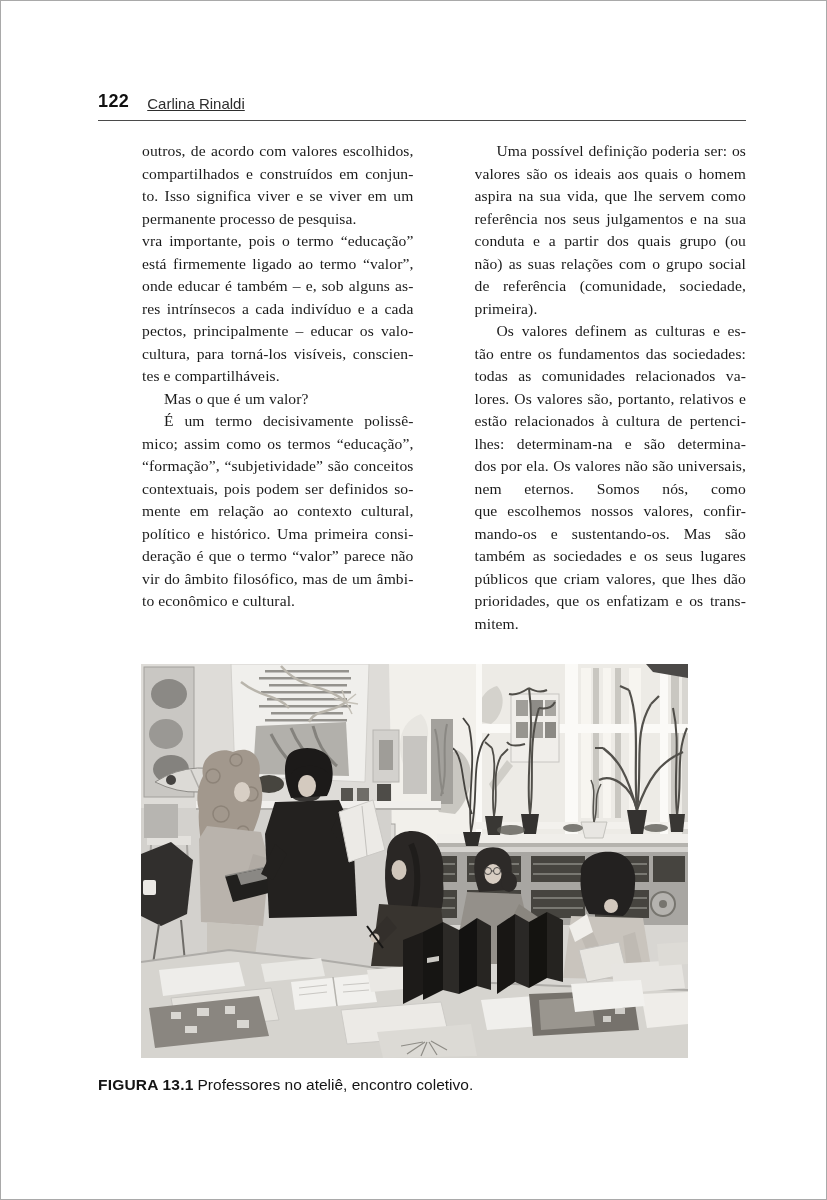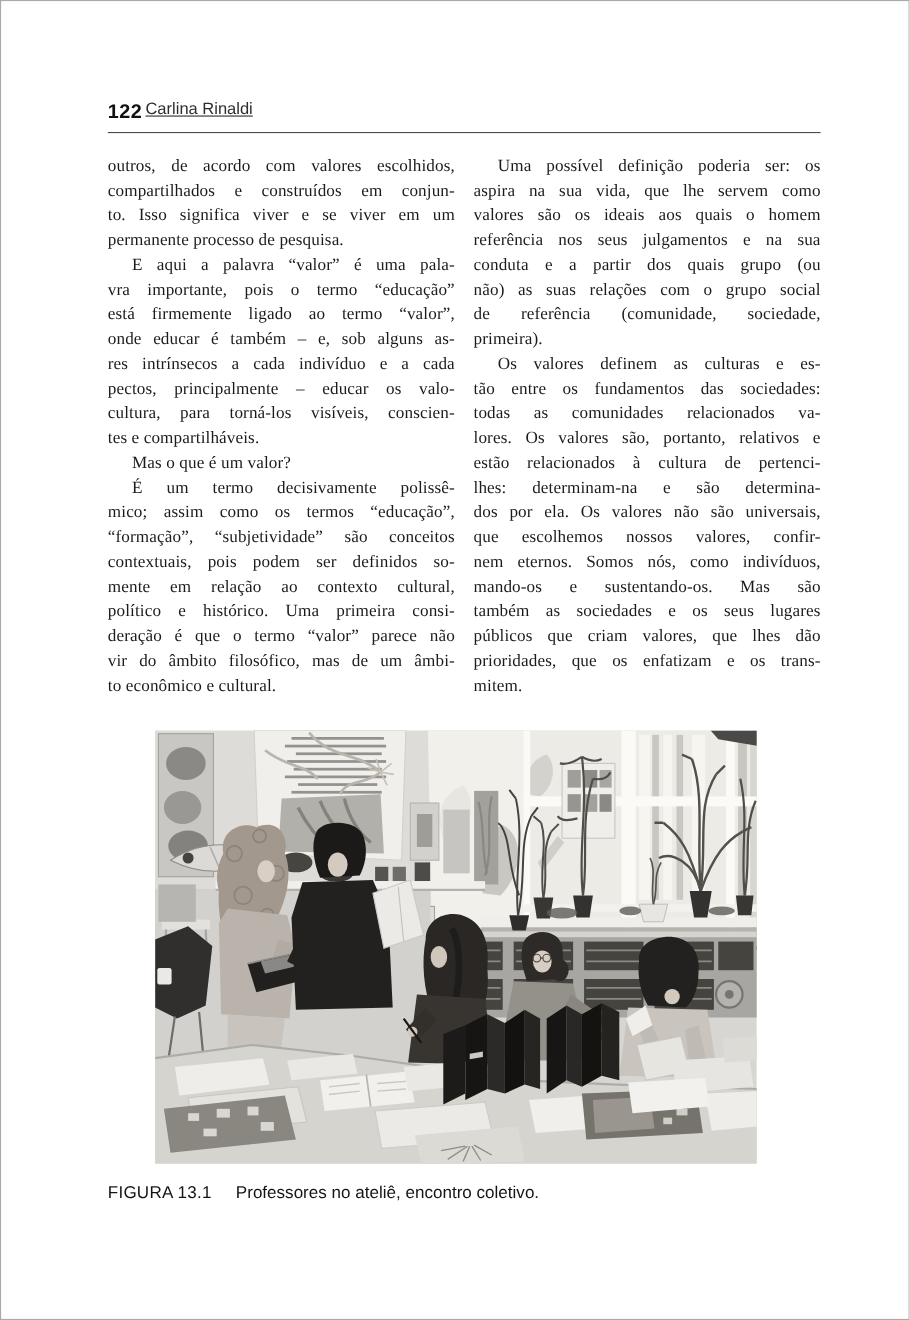--- a/index.html
+++ b/index.html
@@ -7,68 +7,68 @@
     position:relative;
     width:827px; height:1200px;
     background:#ffffff;
     border:1px solid #a9a9a9;
     box-sizing:border-box;
     overflow:hidden;
     font-family:"Liberation Serif", serif;
   }
   .running-header {
     position:absolute; left:97px; top:90px; width:648px;
-    display:flex; align-items:flex-start; gap:3px;
+    display:flex; align-items:flex-end; gap:18px;
     border-bottom:1.5px solid #4a4a4a; padding-bottom:8px;
     font-family:"Liberation Sans", sans-serif;
   }
   .pagenum { font-size:18px; font-weight:700; color:#111; letter-spacing:.4px; }
   .author  { font-size:15px; color:#2d2d2d;text-decoration:underline; }
   .columns {
     position:absolute; left:97px; top:139px; width:648px;
     display:flex; gap:17px; color:#1b1b1b;
   }
   .column { flex:1 1 0; min-width:0; }
   .para { margin:0; }
   .line {
     font-size:15.6px; line-height:22.5px; height:22.5px; overflow:hidden;
     text-align:justify; text-align-last:justify;
     letter-spacing:0.1px;
+    margin-left:44px;
   }
   .line.last { text-align-last:left; }
   .line.indent { text-indent:22px; }
   .figure { position:absolute; left:140px; top:663px; width:547px; height:394px; }
   .figure svg { display:block; }
   .caption {
     position:absolute; left:97px; top:1075px; width:648px;
     font-family:"Liberation Sans", sans-serif;
     font-size:15.5px; color:#141414;
   }
-  .caption .label { font-weight:400; margin-right:22px; letter-spacing:.2px; }
+  .caption .label { font-weight:700; margin-right:4px; letter-spacing:.2px; }
 </style>
 </head>
 <body>
 
 <div class="page">
 
   <div class="running-header">
     <span class="pagenum">122</span>
     <span class="author">Carlina Rinaldi</span>
   </div>
 
   <div class="columns" id="columns">
       <div class="column">
         <div class="para">
           <div class="line">outros, de acordo com valores escolhidos,</div>
           <div class="line">compartilhados e construídos em conjun-</div>
           <div class="line">to. Isso significa viver e se viver em um</div>
           <div class="line last">permanente processo de pesquisa.</div>
         </div>
         <div class="para">
-          <div class="line indent">E aqui a palavra “valor” é uma pala-</div>
           <div class="line">vra importante, pois o termo “educação”</div>
           <div class="line">está firmemente ligado ao termo “valor”,</div>
           <div class="line">onde educar é também – e, sob alguns as-</div>
           <div class="line">res intrínsecos a cada indivíduo e a cada</div>
           <div class="line">pectos, principalmente – educar os valo-</div>
           <div class="line">cultura, para torná-los visíveis, conscien-</div>
           <div class="line last">tes e compartilháveis.</div>
         </div>
         <div class="para">
           <div class="line last indent">Mas o que é um valor?</div>
@@ -81,38 +81,38 @@
           <div class="line">mente em relação ao contexto cultural,</div>
           <div class="line">político e histórico. Uma primeira consi-</div>
           <div class="line">deração é que o termo “valor” parece não</div>
           <div class="line">vir do âmbito filosófico, mas de um âmbi-</div>
           <div class="line last">to econômico e cultural.</div>
         </div>
       </div>
       <div class="column">
         <div class="para">
           <div class="line indent">Uma possível definição poderia ser: os</div>
+          <div class="line">valores são os ideais aos quais o homem</div>
           <div class="line">aspira na sua vida, que lhe servem como</div>
-          <div class="line">valores são os ideais aos quais o homem</div>
           <div class="line">referência nos seus julgamentos e na sua</div>
           <div class="line">conduta e a partir dos quais grupo (ou</div>
           <div class="line">não) as suas relações com o grupo social</div>
           <div class="line">de referência (comunidade, sociedade,</div>
           <div class="line last">primeira).</div>
         </div>
         <div class="para">
           <div class="line indent">Os valores definem as culturas e es-</div>
           <div class="line">tão entre os fundamentos das sociedades:</div>
           <div class="line">todas as comunidades relacionados va-</div>
           <div class="line">lores. Os valores são, portanto, relativos e</div>
           <div class="line">estão relacionados à cultura de pertenci-</div>
           <div class="line">lhes: determinam-na e são determina-</div>
           <div class="line">dos por ela. Os valores não são universais,</div>
+          <div class="line">nem eternos. Somos nós, como indivíduos,</div>
           <div class="line">que escolhemos nossos valores, confir-</div>
-          <div class="line">nem eternos. Somos nós, como indivíduos,</div>
           <div class="line">mando-os e sustentando-os. Mas são</div>
           <div class="line">também as sociedades e os seus lugares</div>
           <div class="line">públicos que criam valores, que lhes dão</div>
           <div class="line">prioridades, que os enfatizam e os trans-</div>
           <div class="line last">mitem.</div>
         </div>
       </div>
     </div>
 
   <div class="figure">

